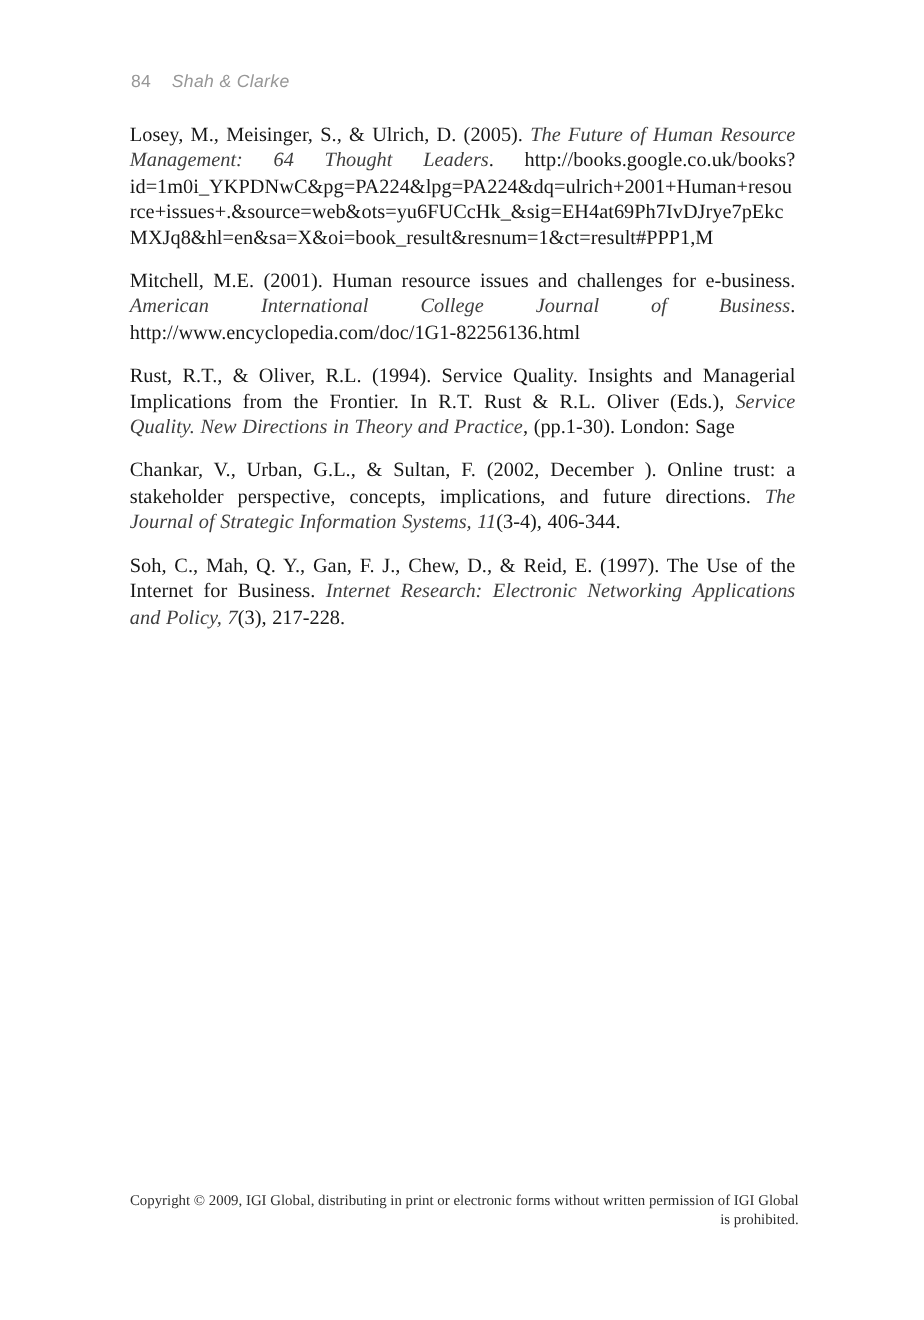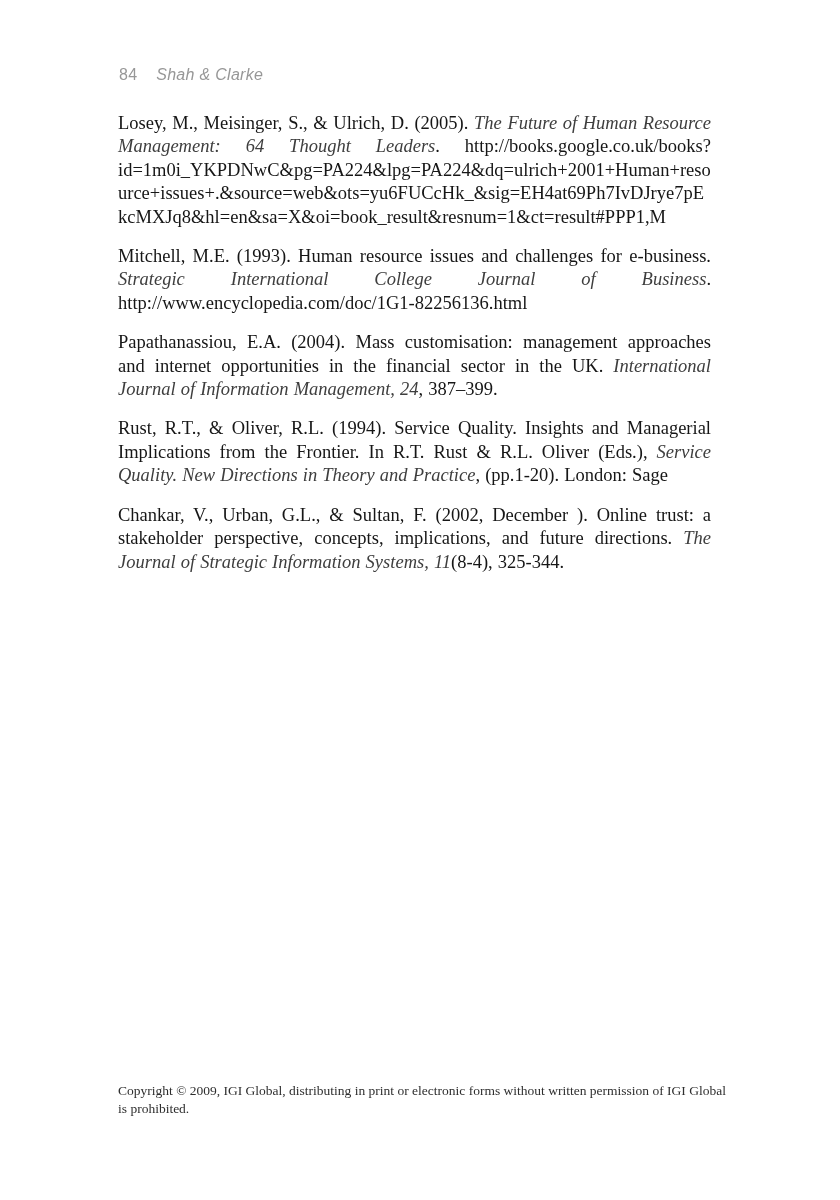--- a/index.html
+++ b/index.html
@@ -34,21 +34,21 @@
   .running-head .run-title {
     font-style: italic;
   }
   .references {
     position: absolute;
     top: 112px;
     left: 118px;
     width: 605px;
   }
   p.ref {
-    margin: 0 12px 16px 0;
+    margin: 0 0 16px 0;
     font-size: 18.5px;
     line-height: 23.4px;
     text-align: justify;
     overflow-wrap: anywhere;
     word-spacing: 0.5px;
     color: #161616;
   }
   p.ref .italic {
     font-style: italic;
     color: #3e3e3e;
@@ -57,38 +57,38 @@
     font-style: normal;
   }
   .copyright {
     position: absolute;
     top: 1082px;
     left: 118px;
     width: 608px;
     font-size: 13.5px;
     line-height: 17.5px;
     color: #2e2e2e;
-    text-align: left;
+    text-align: right;
   }
 </style>
 </head>
 <body>
 
 <div class="page">
 
   <div class="running-head">
     <span class="page-num">84</span>
     <span class="run-title">Shah &amp; Clarke</span>
   </div>
 
   <div class="references">
       <p class="ref"><span class="roman">Losey, M., Meisinger, S., &amp; Ulrich, D. (2005). </span><span class="italic">The Future of Human Resource Management: 64 Thought Leaders</span><span class="roman">. http://books.google.co.uk/books?id=1m0i_YKPDNwC&amp;pg=PA224&amp;lpg=PA224&amp;dq=ulrich+2001+Human+resource+issues+.&amp;source=web&amp;ots=yu6FUCcHk_&amp;sig=EH4at69Ph7IvDJrye7pEkcMXJq8&amp;hl=en&amp;sa=X&amp;oi=book_result&amp;resnum=1&amp;ct=result#PPP1,M</span></p>
-      <p class="ref"><span class="roman">Mitchell, M.E. (1993). Human resource issues and challenges for e-business. </span><span class="italic">Strategic International College Journal of Business</span><span class="roman">. http://www.encyclopedia.com/doc/1G1-82256136.html</span></p>
-      <p class="ref"><span class="roman">Papathanassiou, E.A. (2004). Mass customisation: management approaches and internet opportunities in the financial sector in the UK. </span><span class="italic">International Journal of Information Management, 24</span><span class="roman">, 387–399.</span></p>
-      <p class="ref"><span class="roman">Rust, R.T., &amp; Oliver, R.L. (1994). Service Quality. Insights and Managerial Implications from the Frontier. In R.T. Rust &amp; R.L. Oliver (Eds.), </span><span class="italic">Service Quality. New Directions in Theory and Practice</span><span class="roman">, (pp.1-20). London: Sage</span></p>
-      <p class="ref"><span class="roman">Chankar, V., Urban, G.L., &amp; Sultan, F. (2002, December ). Online trust: a stakeholder perspective, concepts, implications, and future directions. </span><span class="italic">The Journal of Strategic Information Systems, 11</span><span class="roman">(8-4), 325-344.</span></p>
+      <p class="ref"><span class="roman">Mitchell, M.E. (2001). Human resource issues and challenges for e-business. </span><span class="italic">American International College Journal of Business</span><span class="roman">. http://www.encyclopedia.com/doc/1G1-82256136.html</span></p>
+      <p class="ref"><span class="roman">Rust, R.T., &amp; Oliver, R.L. (1994). Service Quality. Insights and Managerial Implications from the Frontier. In R.T. Rust &amp; R.L. Oliver (Eds.), </span><span class="italic">Service Quality. New Directions in Theory and Practice</span><span class="roman">, (pp.1-30). London: Sage</span></p>
+      <p class="ref"><span class="roman">Chankar, V., Urban, G.L., &amp; Sultan, F. (2002, December ). Online trust: a stakeholder perspective, concepts, implications, and future directions. </span><span class="italic">The Journal of Strategic Information Systems, 11</span><span class="roman">(3-4), 406-344.</span></p>
+      <p class="ref"><span class="roman">Soh, C., Mah, Q. Y., Gan, F. J., Chew, D., &amp; Reid, E. (1997). The Use of the Internet for Business. </span><span class="italic">Internet Research: Electronic Networking Applications and Policy, 7</span><span class="roman">(3), 217-228.</span></p>
     </div>
 
   <div class="copyright">
     <span>Copyright © 2009, IGI Global, distributing in print or electronic forms without written permission of IGI Global is prohibited.</span>
   </div>
 
 </div>
 
 </body></html>

